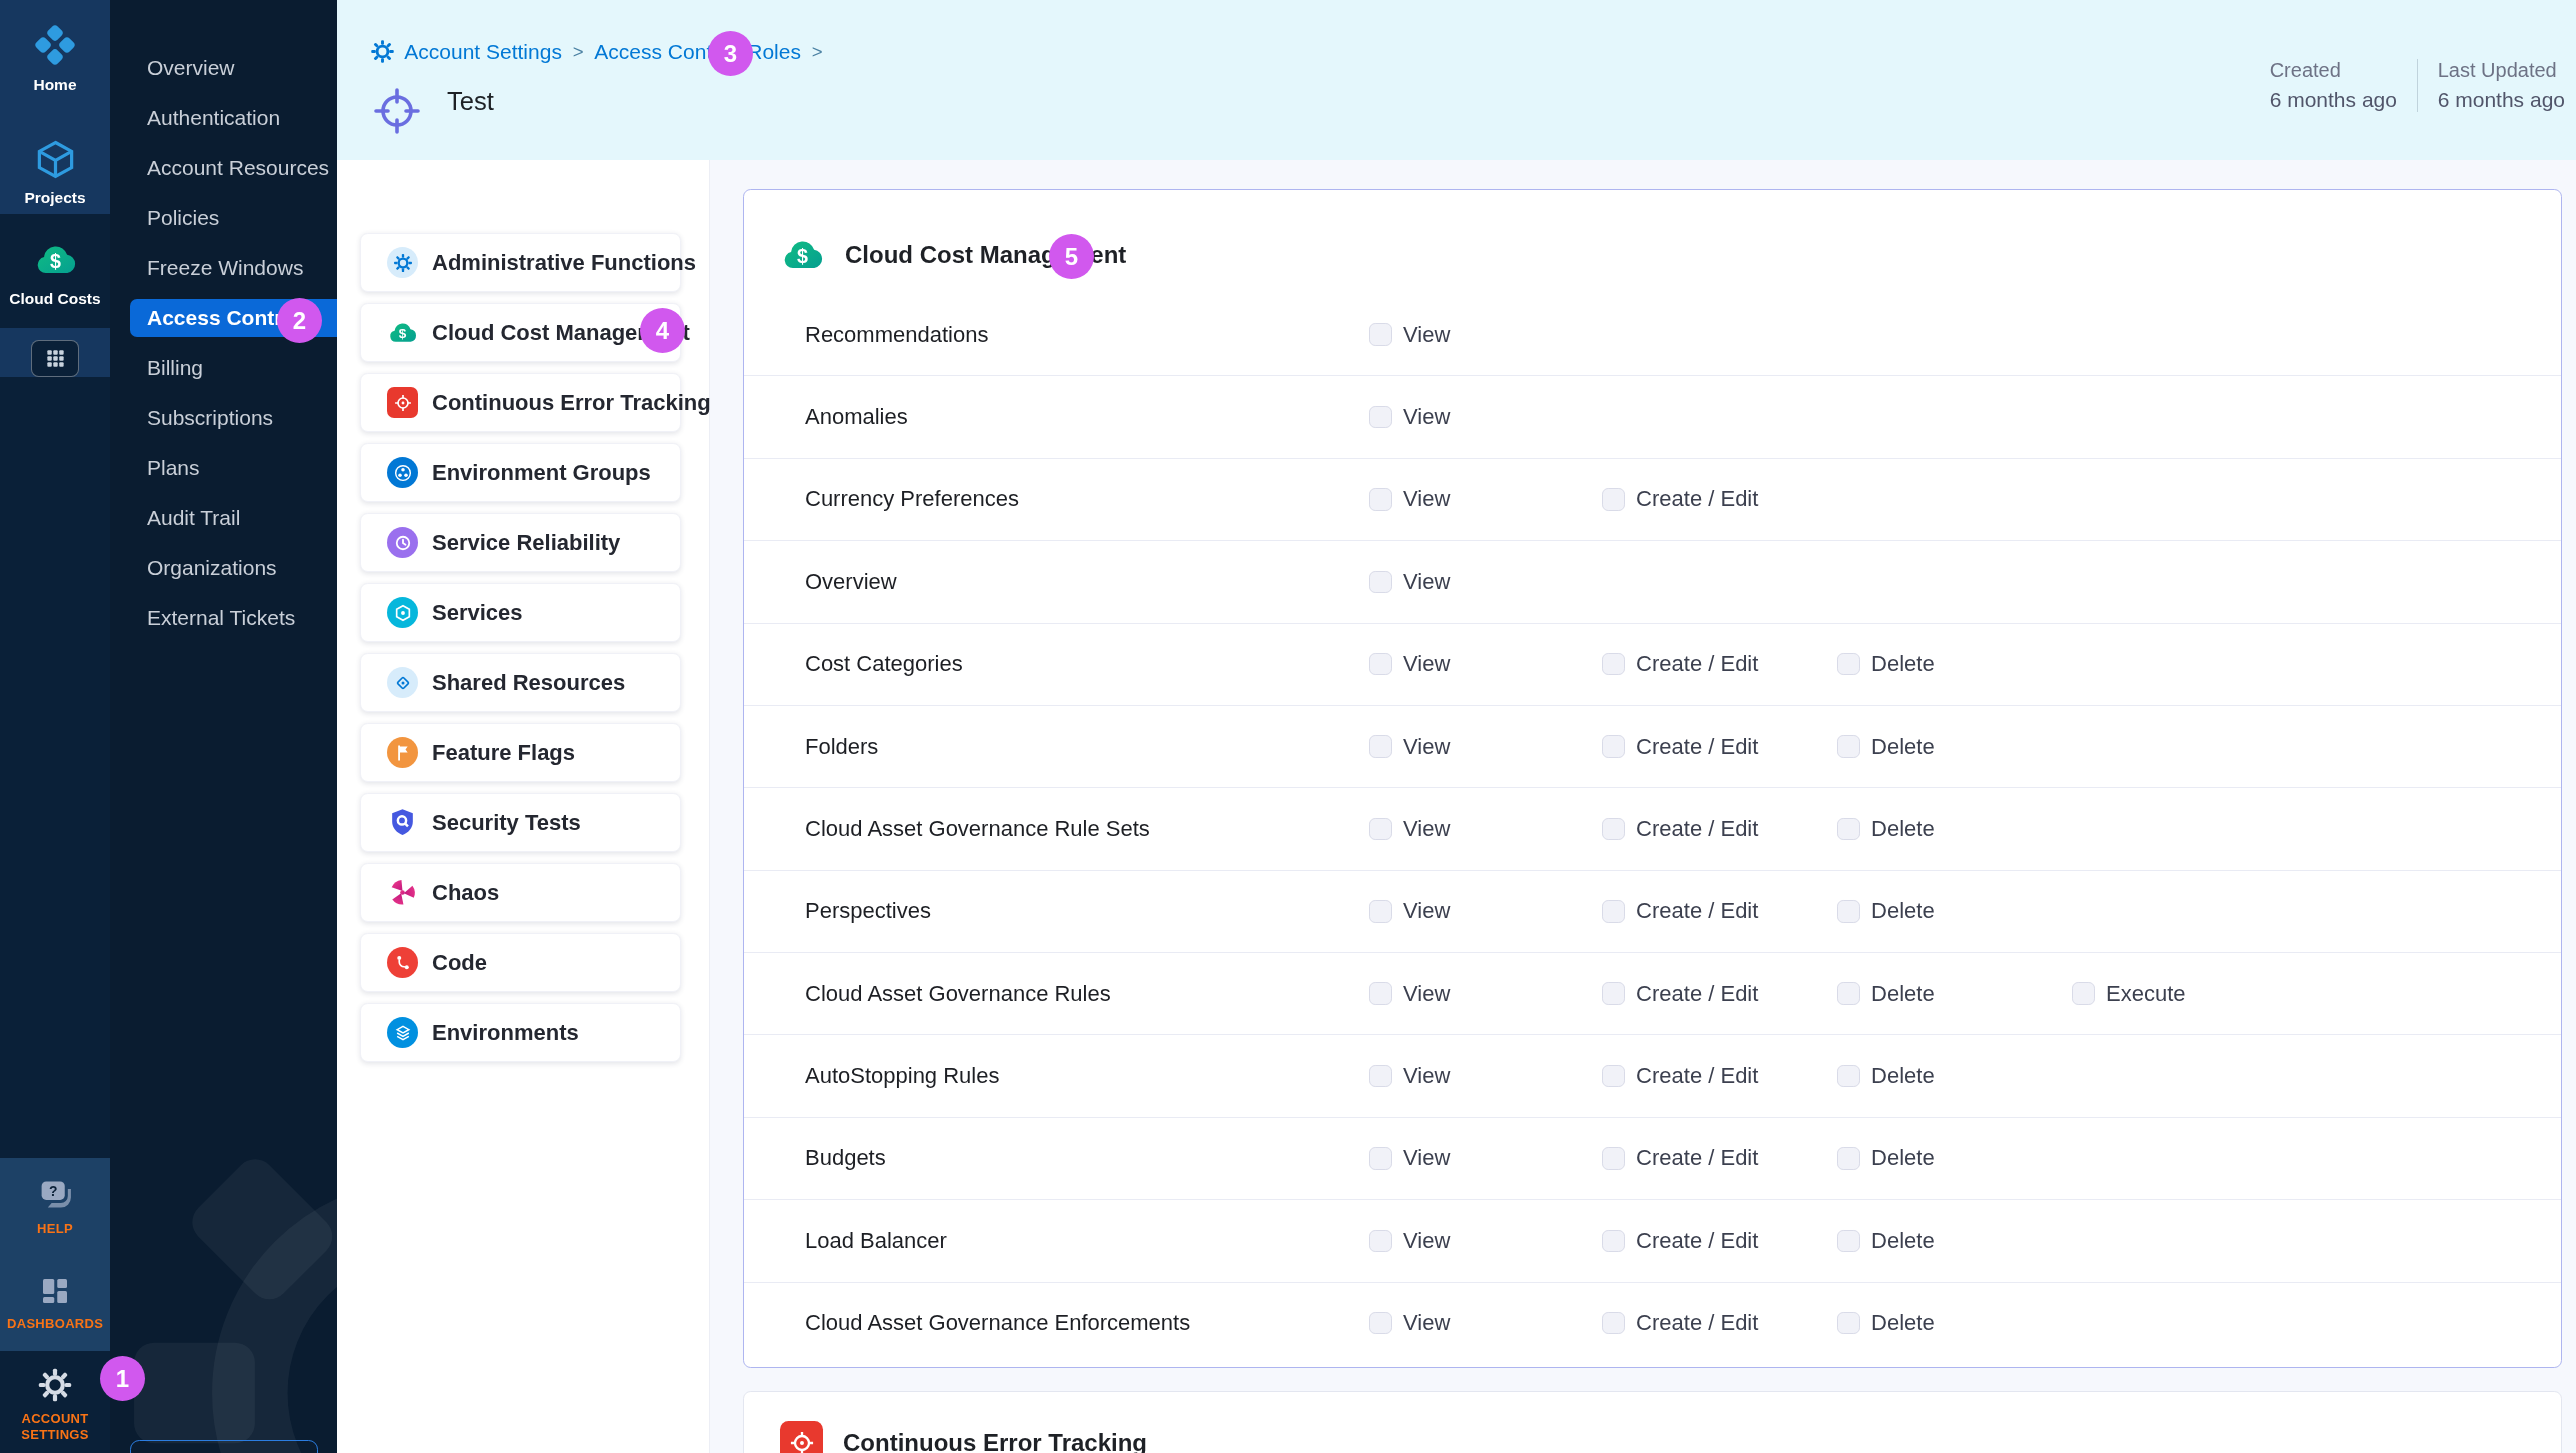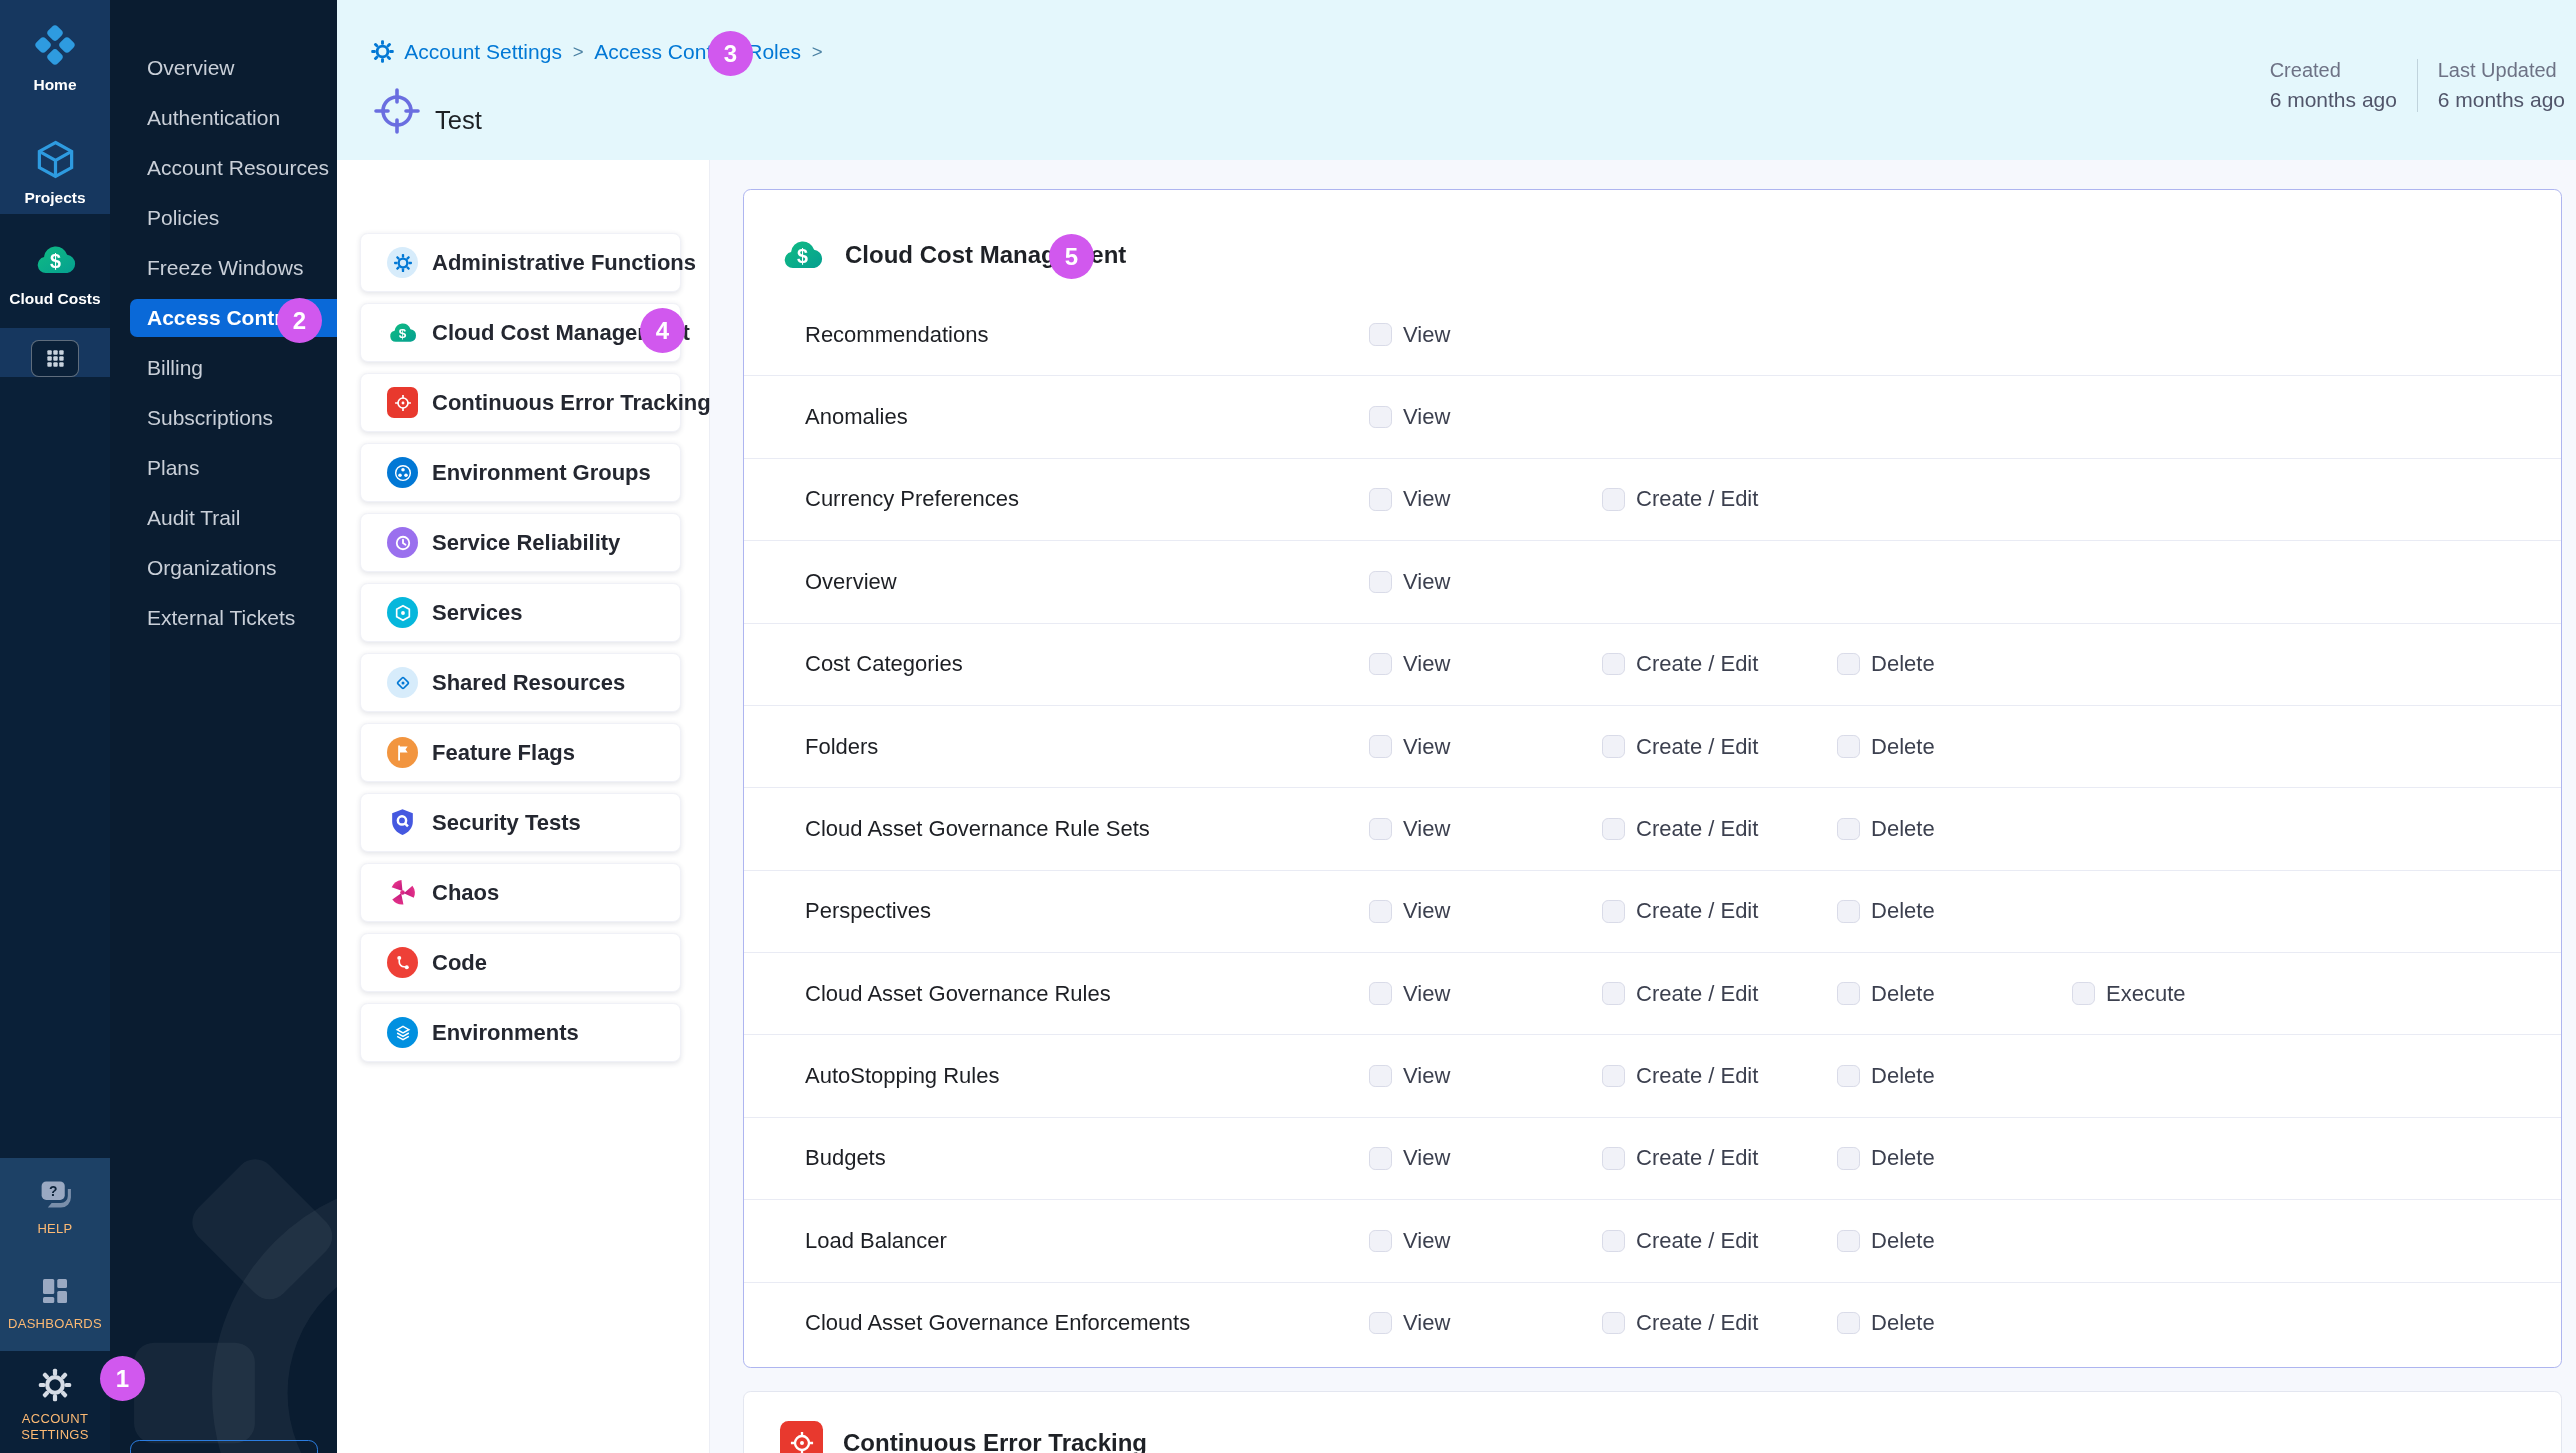--- a/index.html
+++ b/index.html
@@ -20,39 +20,39 @@
   .rail-tile .rlabel{color:#fff;font-size:15.5px;font-weight:700;margin-top:7.7px;text-align:center}
   .tile-home{padding:22px 0 18.6px;background:var(--railBlue)}
   .tile-projects{padding:26px 0 7px;background:var(--railBlue)}
   .tile-cloud{padding:23px 0 20px;background:var(--railDark)}
   .grid-btn{margin:12.4px auto 0;width:48px;height:37px;border:1.2px solid rgba(255,255,255,.35);border-radius:7.7px;display:flex;align-items:center;justify-content:center;background:var(--railDark)}
   .rail-spacer{flex:1;background:var(--railDark)}
   .rail-bottom{background:var(--railBottom)}
   .tile-help{padding:18.6px 0 15.5px}
   .tile-dash{padding:20px 0 18.6px}
   .tile-account{padding:15.5px 0 11px;background:var(--railDark)}
-  .rail-bottom .rlabel,.tile-account .rlabel{font-size:13px;font-weight:400;color:#fdba74;letter-spacing:0.3px;line-height:1.25;max-width:96px}
+  .rail-bottom .rlabel,.tile-account .rlabel{font-size:13px;font-weight:700;color:#f97316;letter-spacing:0.3px;line-height:1.25;max-width:96px}
   .ric{display:block}
 
   
   .nav-panel{position:absolute;left:110px;top:0;width:227px;height:100%;background:var(--navBg);overflow:hidden;z-index:4}
   .nav-watermark{position:absolute;left:14px;top:1091px;width:604px;height:604px;color:rgba(255,255,255,.05);pointer-events:none}
   .nav-items{position:absolute;left:0;top:43px;right:0}
   .nav-item{position:relative;height:50px;display:flex;align-items:center;padding-left:37px;cursor:pointer}
   .nav-item .nav-item-label{position:relative;z-index:1;color:#c9cfd8;font-size:21px}
   .nav-item.active::before{content:"";position:absolute;left:20px;right:0;top:6.2px;bottom:6.2px;background:var(--activeBlue);border-radius:7px 0 0 7px}
   .nav-item.active .nav-item-label{color:#fff;font-weight:700}
   .nav-footer-box{position:absolute;left:20px;right:19.4px;top:1440px;height:46px;border:1.9px solid #2b7de1;border-radius:9.3px}
 
   
   .header{position:absolute;left:337px;top:0;right:0;height:160px;background:var(--cyan)}
   .breadcrumb{position:absolute;left:33px;top:39px;display:flex;align-items:center;gap:9.3px;font-size:21px}
   .breadcrumb .crumb{color:var(--link);cursor:pointer}
   .breadcrumb .sep{color:#4a80a2;font-size:18.6px;padding:0 1.5px}
-  .title-row{position:absolute;left:36px;top:87px;display:flex;align-items:flex-end;gap:14px}
+  .title-row{position:absolute;left:36px;top:87px;display:flex;align-items:flex-start;gap:26px}
   .title-icon{width:48px;height:48px;color:#6a6ee0}
   .page-title{font-size:25.6px;color:#1d2125;font-weight:500}
   .meta{position:absolute;right:11px;top:59px;display:flex;align-items:stretch}
   .meta-col{display:flex;flex-direction:column;gap:6.2px}
   .meta-label{font-size:20px;color:var(--grayLabel)}
   .meta-value{font-size:21px;color:var(--grayValue)}
   .meta-div{width:0.8px;background:#c0d3dc;margin:0 20px}
 
   
   .cat-col{position:absolute;left:337px;top:160px;width:373px;bottom:0;background:#fff;border-right:0.8px solid #eceef5}

